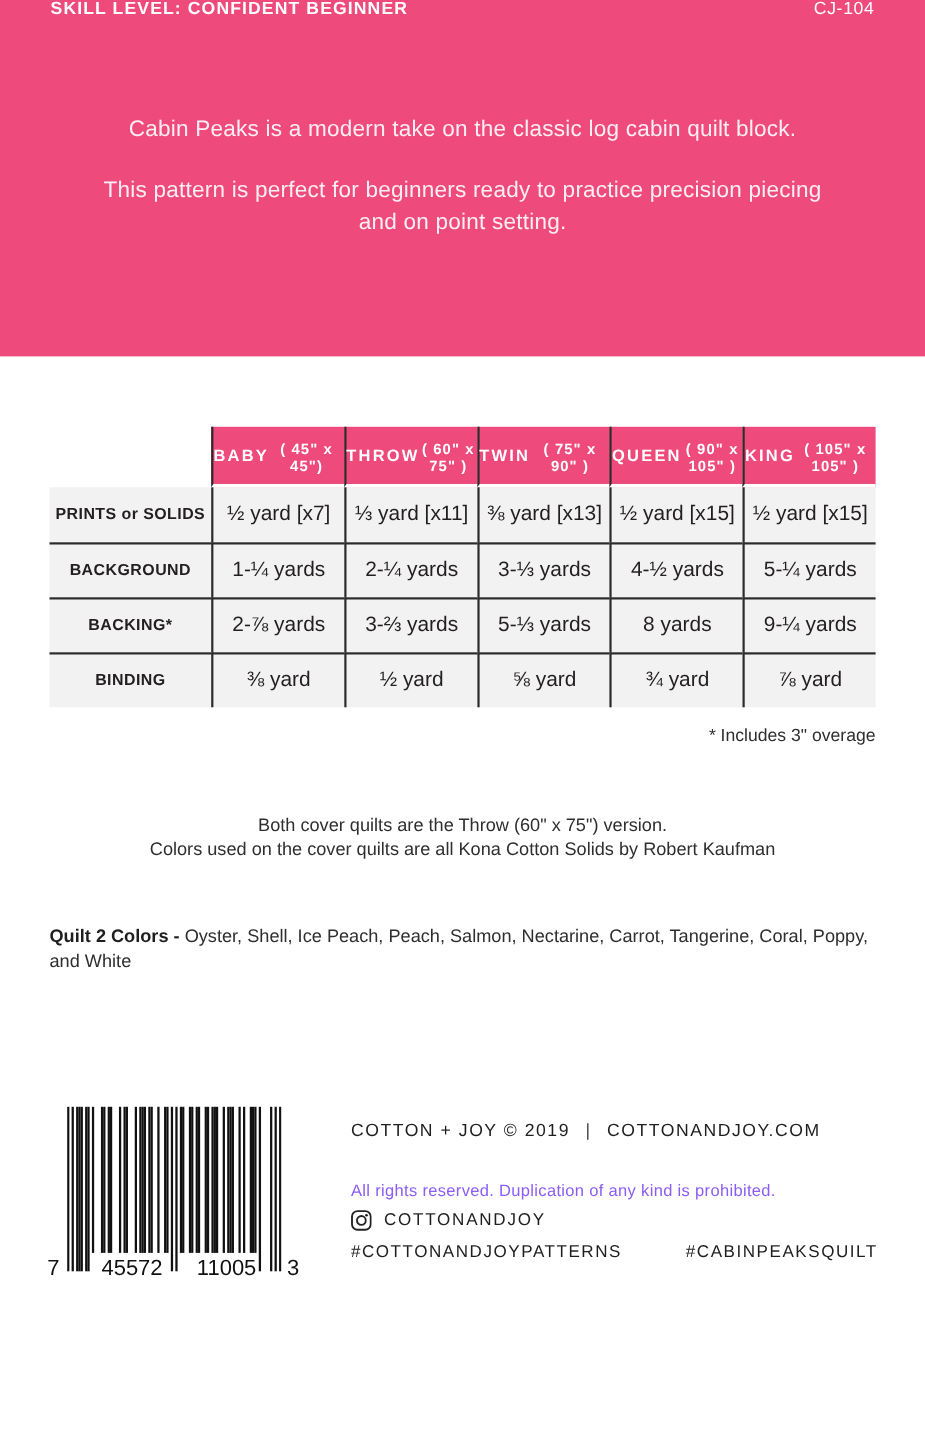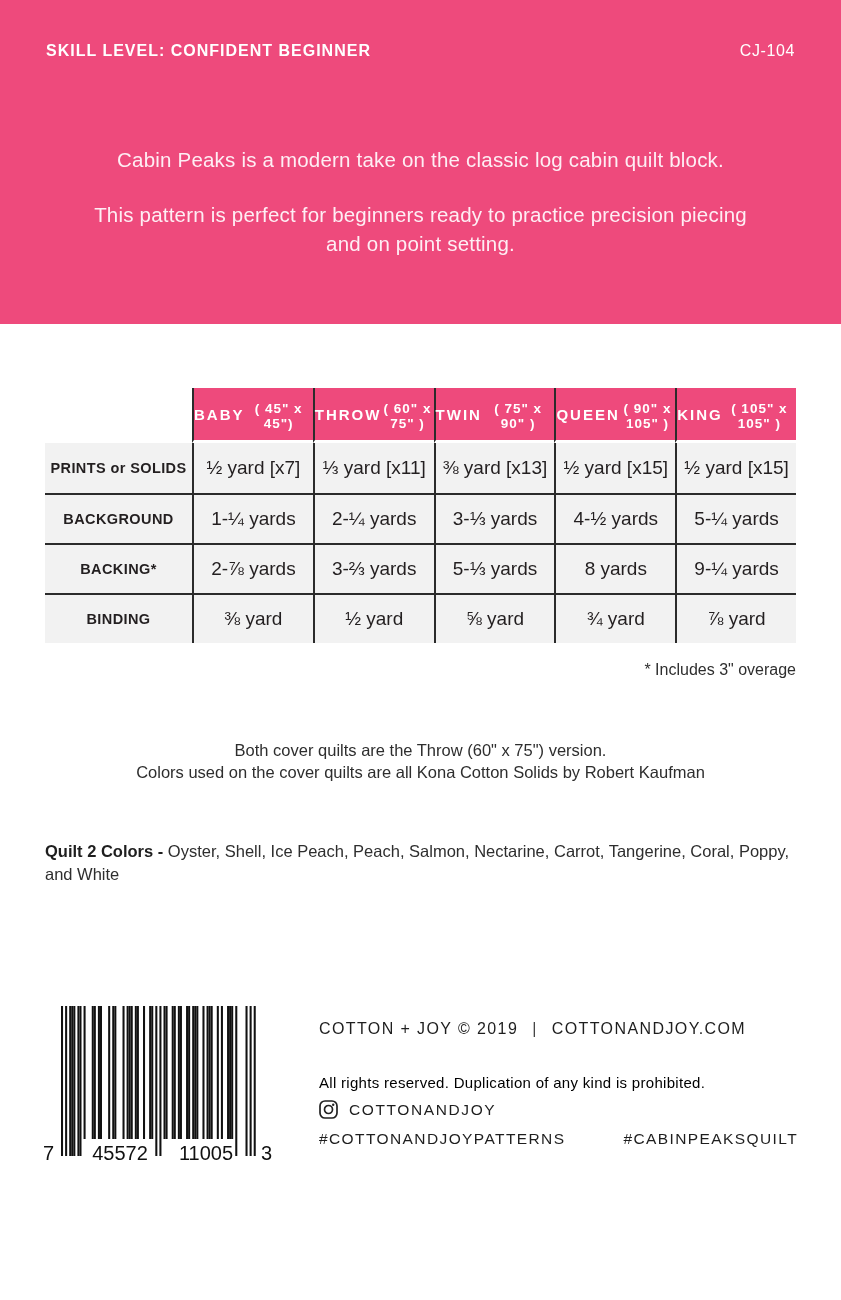--- a/index.html
+++ b/index.html
@@ -7,21 +7,21 @@
     --line:#2B2B2B;
     --cell:#F2F2F2;
     --ink:#231F20;
   }
   *{margin:0;padding:0;box-sizing:border-box;}
   html,body{background:#fff;}
   body{font-family:"Liberation Sans", sans-serif;color:var(--ink);}
   .page{position:relative;width:841px;height:1300px;background:#fff;overflow:hidden;}
 
   
-  .pink-band{height:324px;background:var(--pink);color:#fff;padding-top:42px;}
+  .pink-band{height:324px;background:var(--pink);color:#fff;}
   .band-top{display:flex;justify-content:space-between;align-items:flex-start;padding:0 46px;}
   .skill-level{font-size:16px;font-weight:bold;letter-spacing:1px;}
   .pattern-code{font-size:16px;font-weight:normal;letter-spacing:0.6px;}
   .intro{margin-top:85px;text-align:center;font-size:20.5px;line-height:29px;color:#feeef4;font-weight:400;letter-spacing:0.2px;}
   .intro p{margin:0 auto;}
   .intro .p2{margin-top:26px;max-width:680px;}
 
   
   .yardage{margin:64px 45px 0 45px;}
   .ytable{display:grid;grid-template-columns:147px repeat(5,1fr);width:751px;}
@@ -48,21 +48,21 @@
   .barcode{position:relative;width:262px;height:165px;flex:0 0 262px;}
   .barcode svg{position:absolute;left:16px;top:2px;fill:#111;}
   .bc-num{position:absolute;top:138px;font-size:20px;color:#111;}
   .bc-first{left:-2px;}
   .bc-left{left:36px;width:78px;text-align:center;}
   .bc-right{left:122px;width:78px;text-align:center;}
   .bc-last{left:216px;}
   .footer-text{flex:1;padding-left:12px;padding-top:16px;}
   .brand-line{font-size:16px;letter-spacing:1.4px;color:#1e1e1e;display:flex;align-items:center;}
   .brand-line .divider{margin:0 14px;color:#444;}
-  .rights{margin-top:36px;font-size:15px;letter-spacing:0.3px;color:#000000;}
+  .rights{margin-top:36px;font-size:15px;letter-spacing:0.3px;color:#8b5cf6;}
   .ig-line{margin-top:9px;display:flex;align-items:center;font-size:15.5px;letter-spacing:1.6px;color:#1e1e1e;}
   .ig-line .ig-icon{display:inline-flex;margin-right:11px;}
   .hashtags{margin-top:11px;display:flex;gap:58px;font-size:15.5px;letter-spacing:1.4px;color:#1e1e1e;}
 </style>
 </head>
 <body>
 
 <div class="page">
 
   <header class="pink-band">

